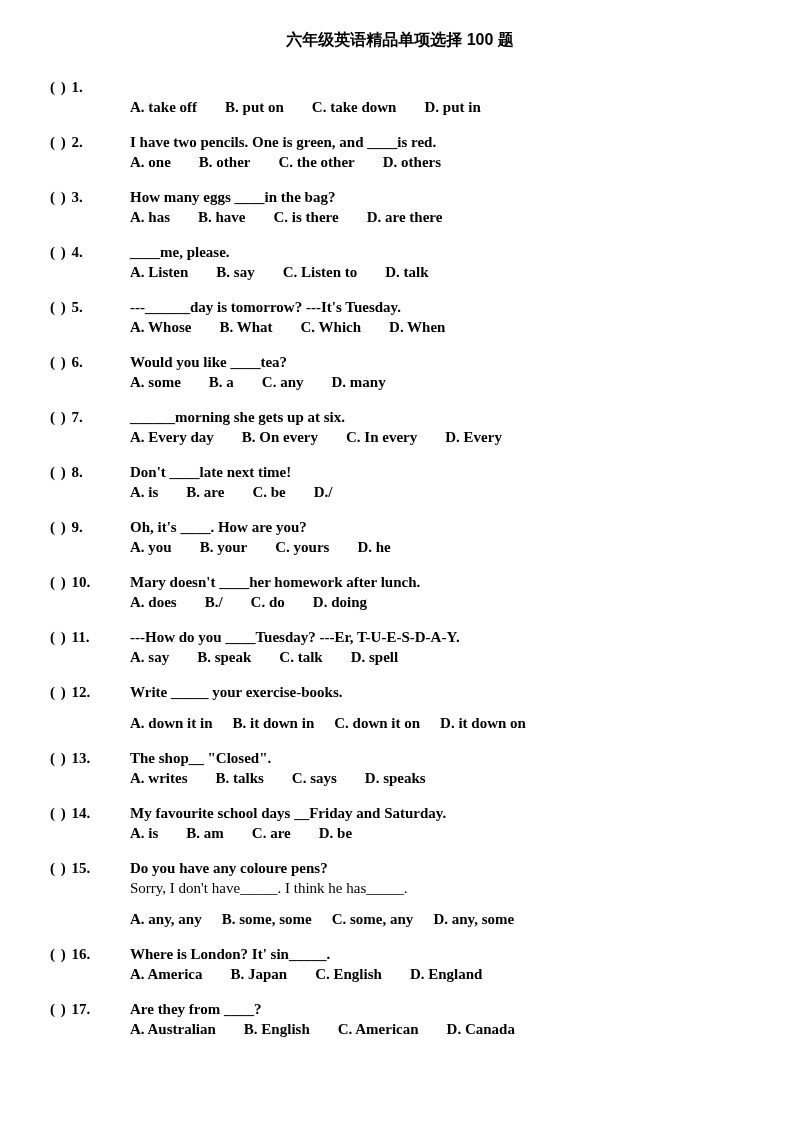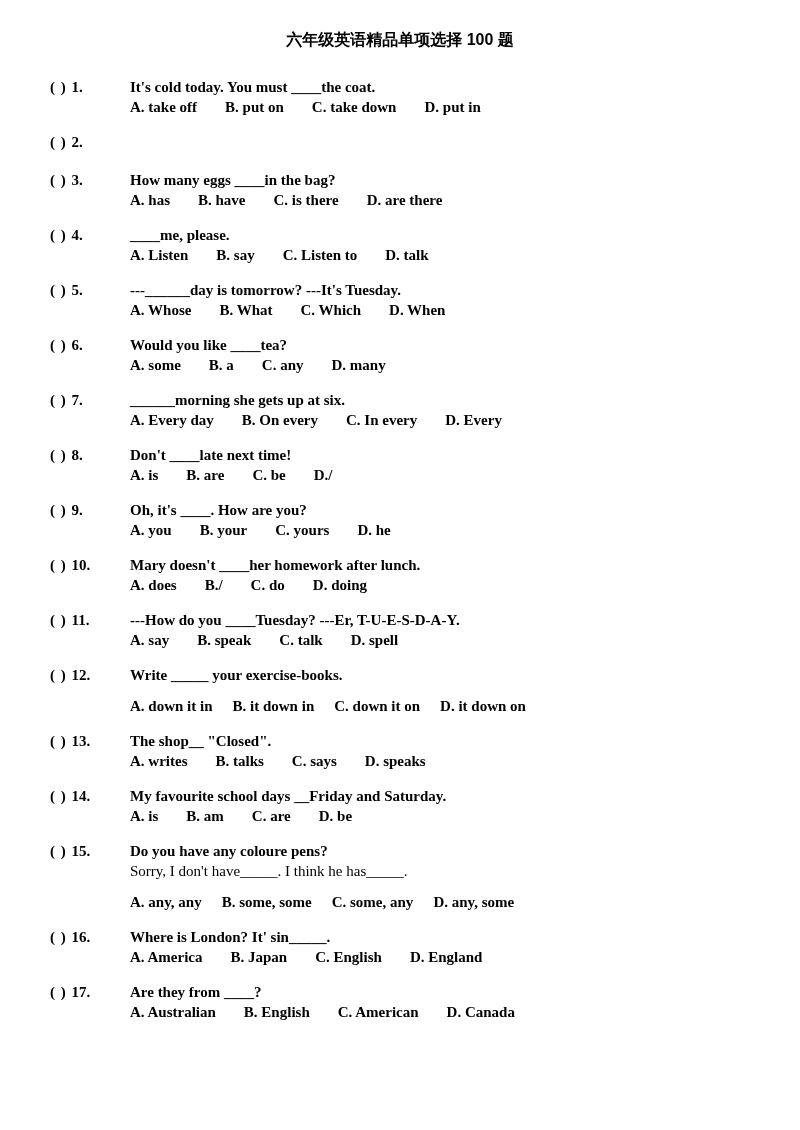--- a/index.html
+++ b/index.html
@@ -90,33 +90,39 @@
   </style>
 </head>
 <body>
 
 <div class="page-title">六年级英语精品单项选择 100 题</div>
 
 <div id="questions-container">
 <div class="question-block">
       <div class="question-line">
         <span class="paren-num"><span class="paren">(</span>&nbsp;<span class="paren">)</span>&nbsp;<span class="q-num">1.</span></span>
-        <span class="question-text">It's cold today. You must ____the coat.</span>
       </div>
       <div class="options-line">
         <span>A. take off</span>
         <span>B. put on</span>
         <span>C. take down</span>
         <span>D. put in</span>
       </div>
       <div class="divider"></div>
     </div>
     <div class="question-block">
       <div class="question-line">
         <span class="paren-num"><span class="paren">(</span>&nbsp;<span class="paren">)</span>&nbsp;<span class="q-num">2.</span></span>
+        <span class="question-text">I have two pencils. One is green, and ____is red.</span>
+      </div>
+      <div class="options-line">
+        <span>A. one</span>
+        <span>B. other</span>
+        <span>C. the other</span>
+        <span>D. others</span>
       </div>
       <div class="divider"></div>
     </div>
     <div class="question-block">
       <div class="question-line">
         <span class="paren-num"><span class="paren">(</span>&nbsp;<span class="paren">)</span>&nbsp;<span class="q-num">3.</span></span>
         <span class="question-text">How many eggs ____in the bag?</span>
       </div>
       <div class="options-line">
         <span>A. has</span>

